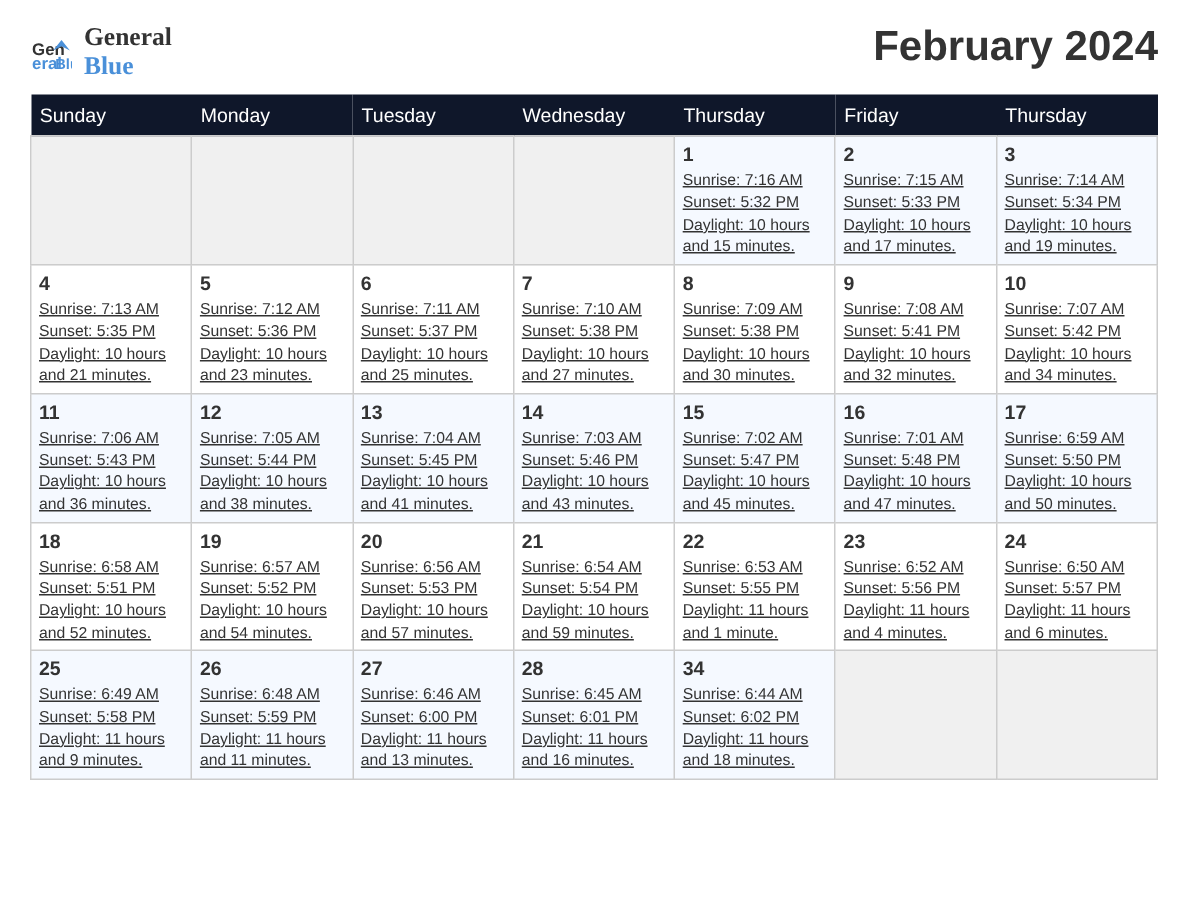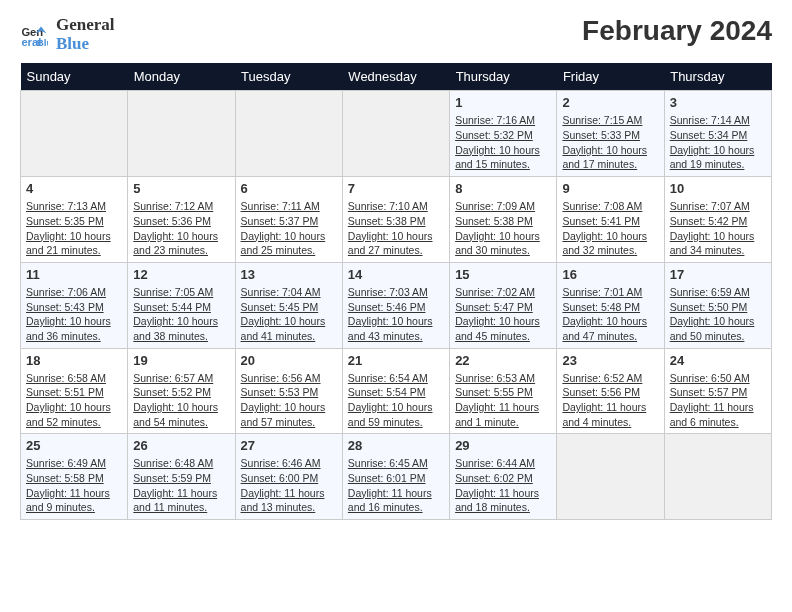--- a/index.html
+++ b/index.html
@@ -238,20 +238,20 @@
         </td>
         <td>
           <div class="cell-day">27</div>
           <div class="cell-info">Sunrise: 6:46 AM<br>Sunset: 6:00 PM<br>Daylight: 11 hours and 13 minutes.</div>
         </td>
         <td>
           <div class="cell-day">28</div>
           <div class="cell-info">Sunrise: 6:45 AM<br>Sunset: 6:01 PM<br>Daylight: 11 hours and 16 minutes.</div>
         </td>
         <td>
-          <div class="cell-day">29</div>
+          <div class="cell-day">34</div>
           <div class="cell-info">Sunrise: 6:44 AM<br>Sunset: 6:02 PM<br>Daylight: 11 hours and 18 minutes.</div>
         </td>
         <td class="empty-cell"></td>
         <td class="empty-cell"></td>
       </tr>
     </tbody>
 </table>
 
 </body></html>

